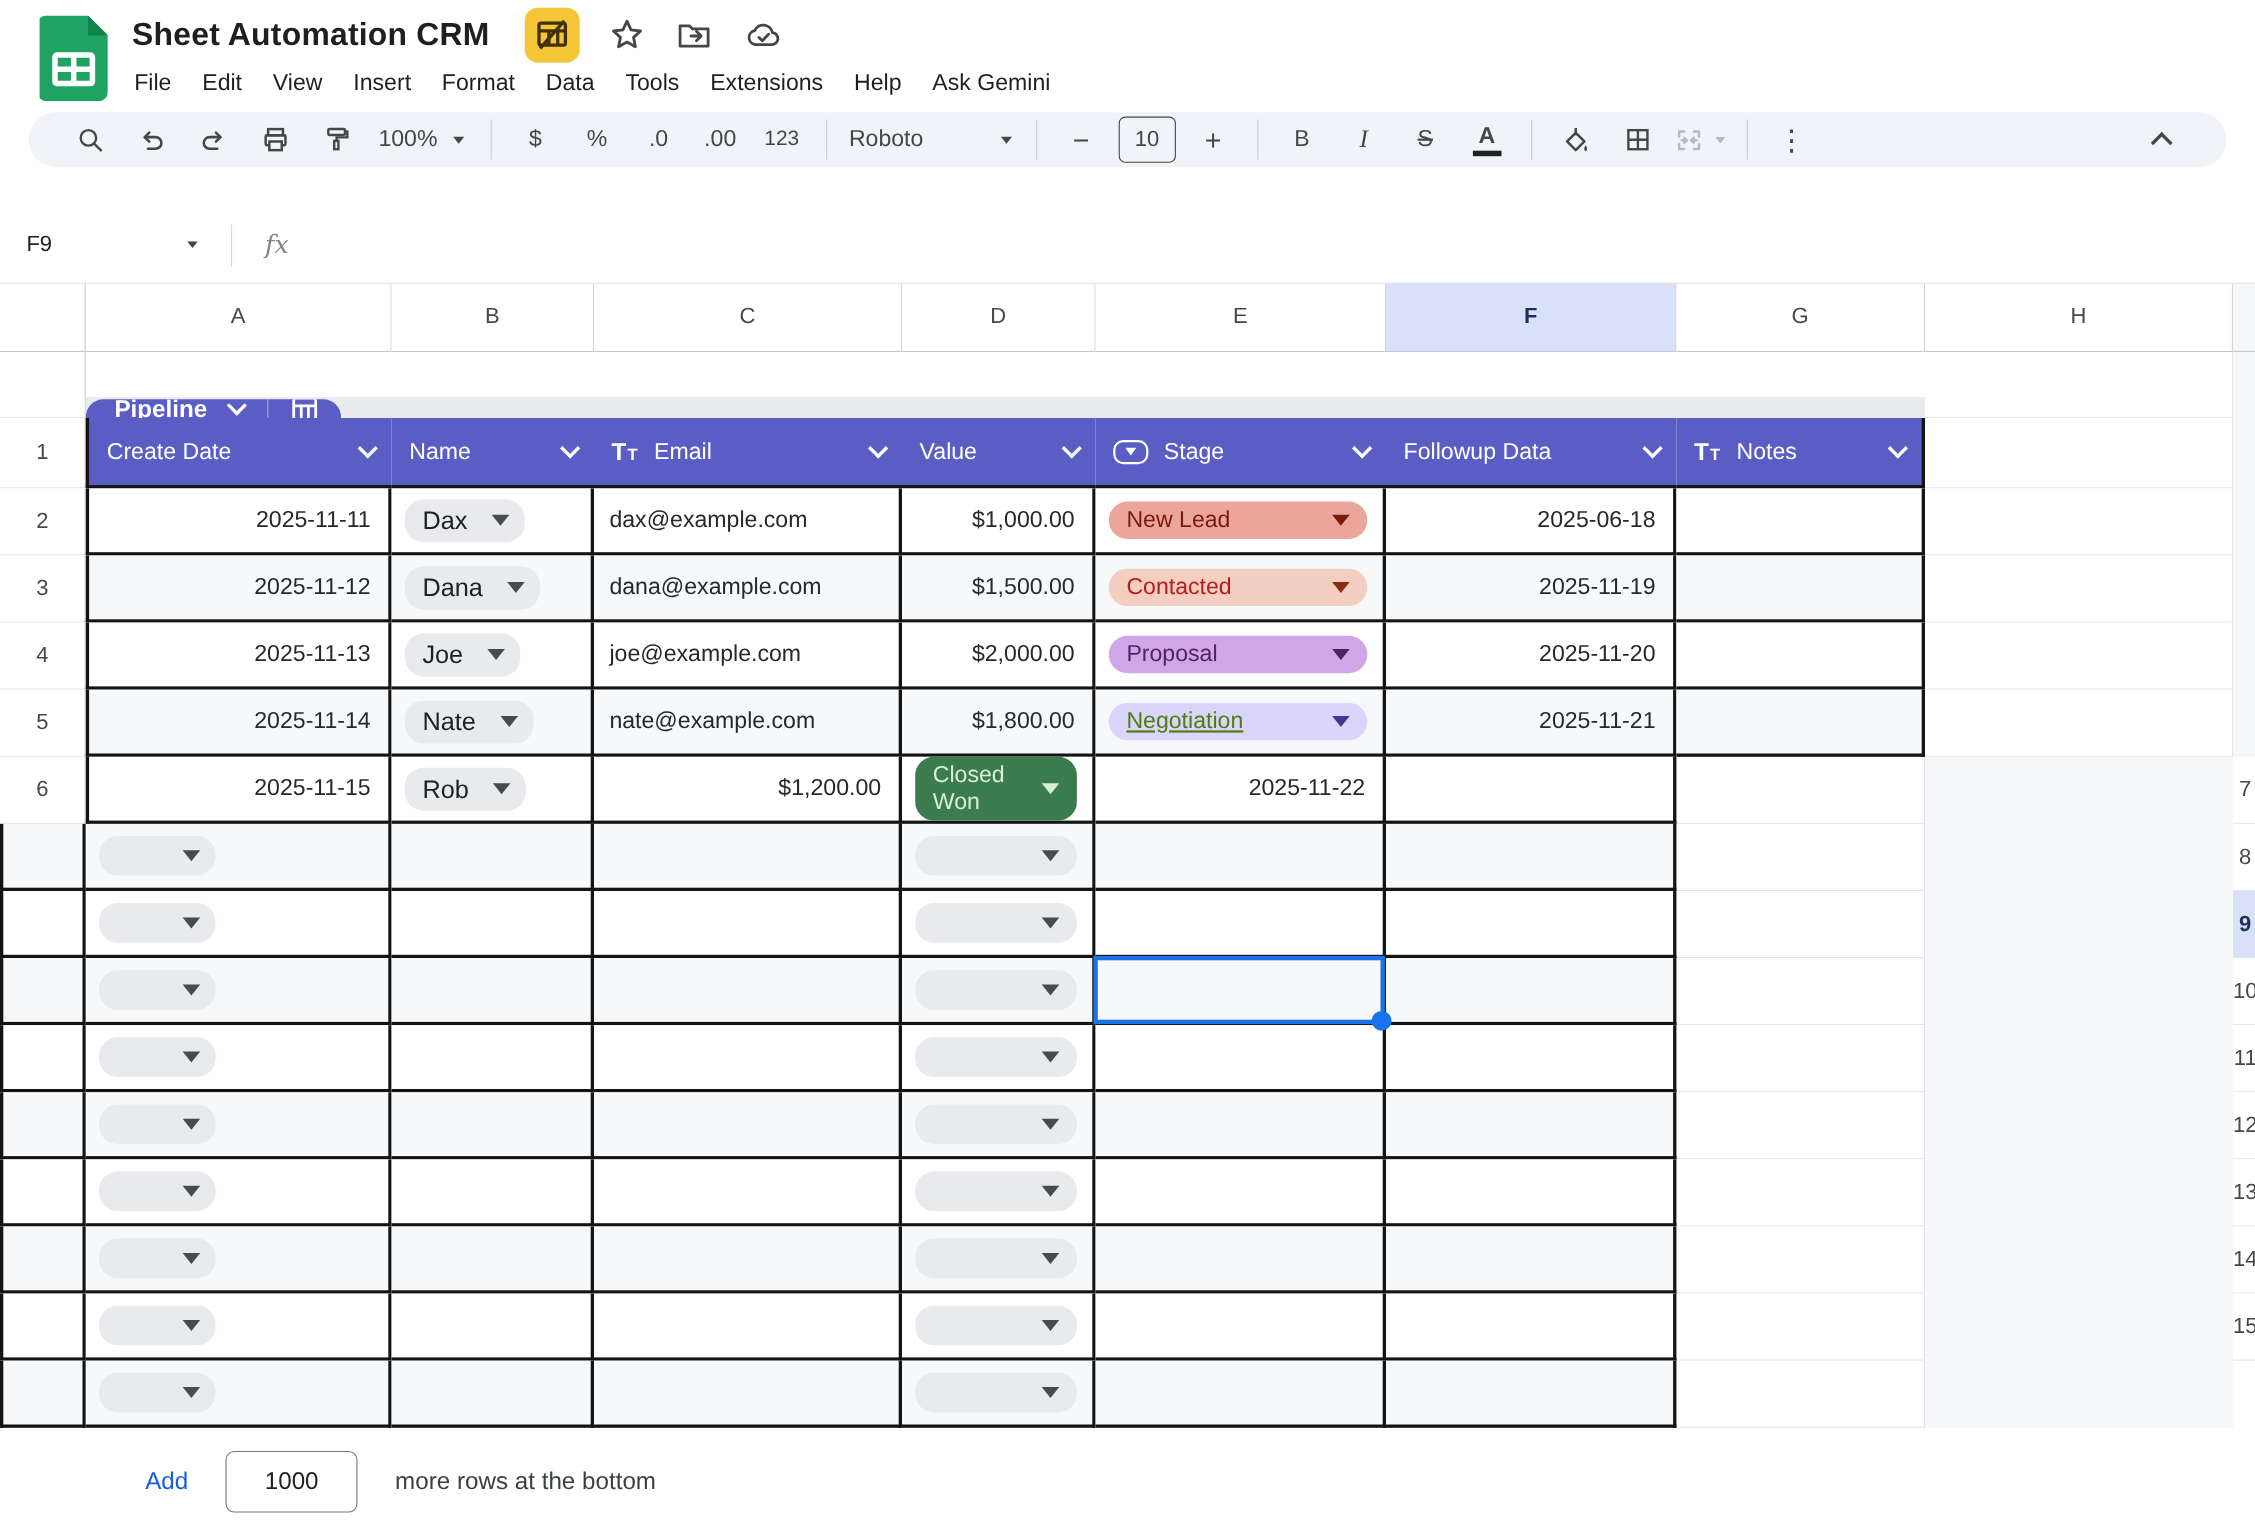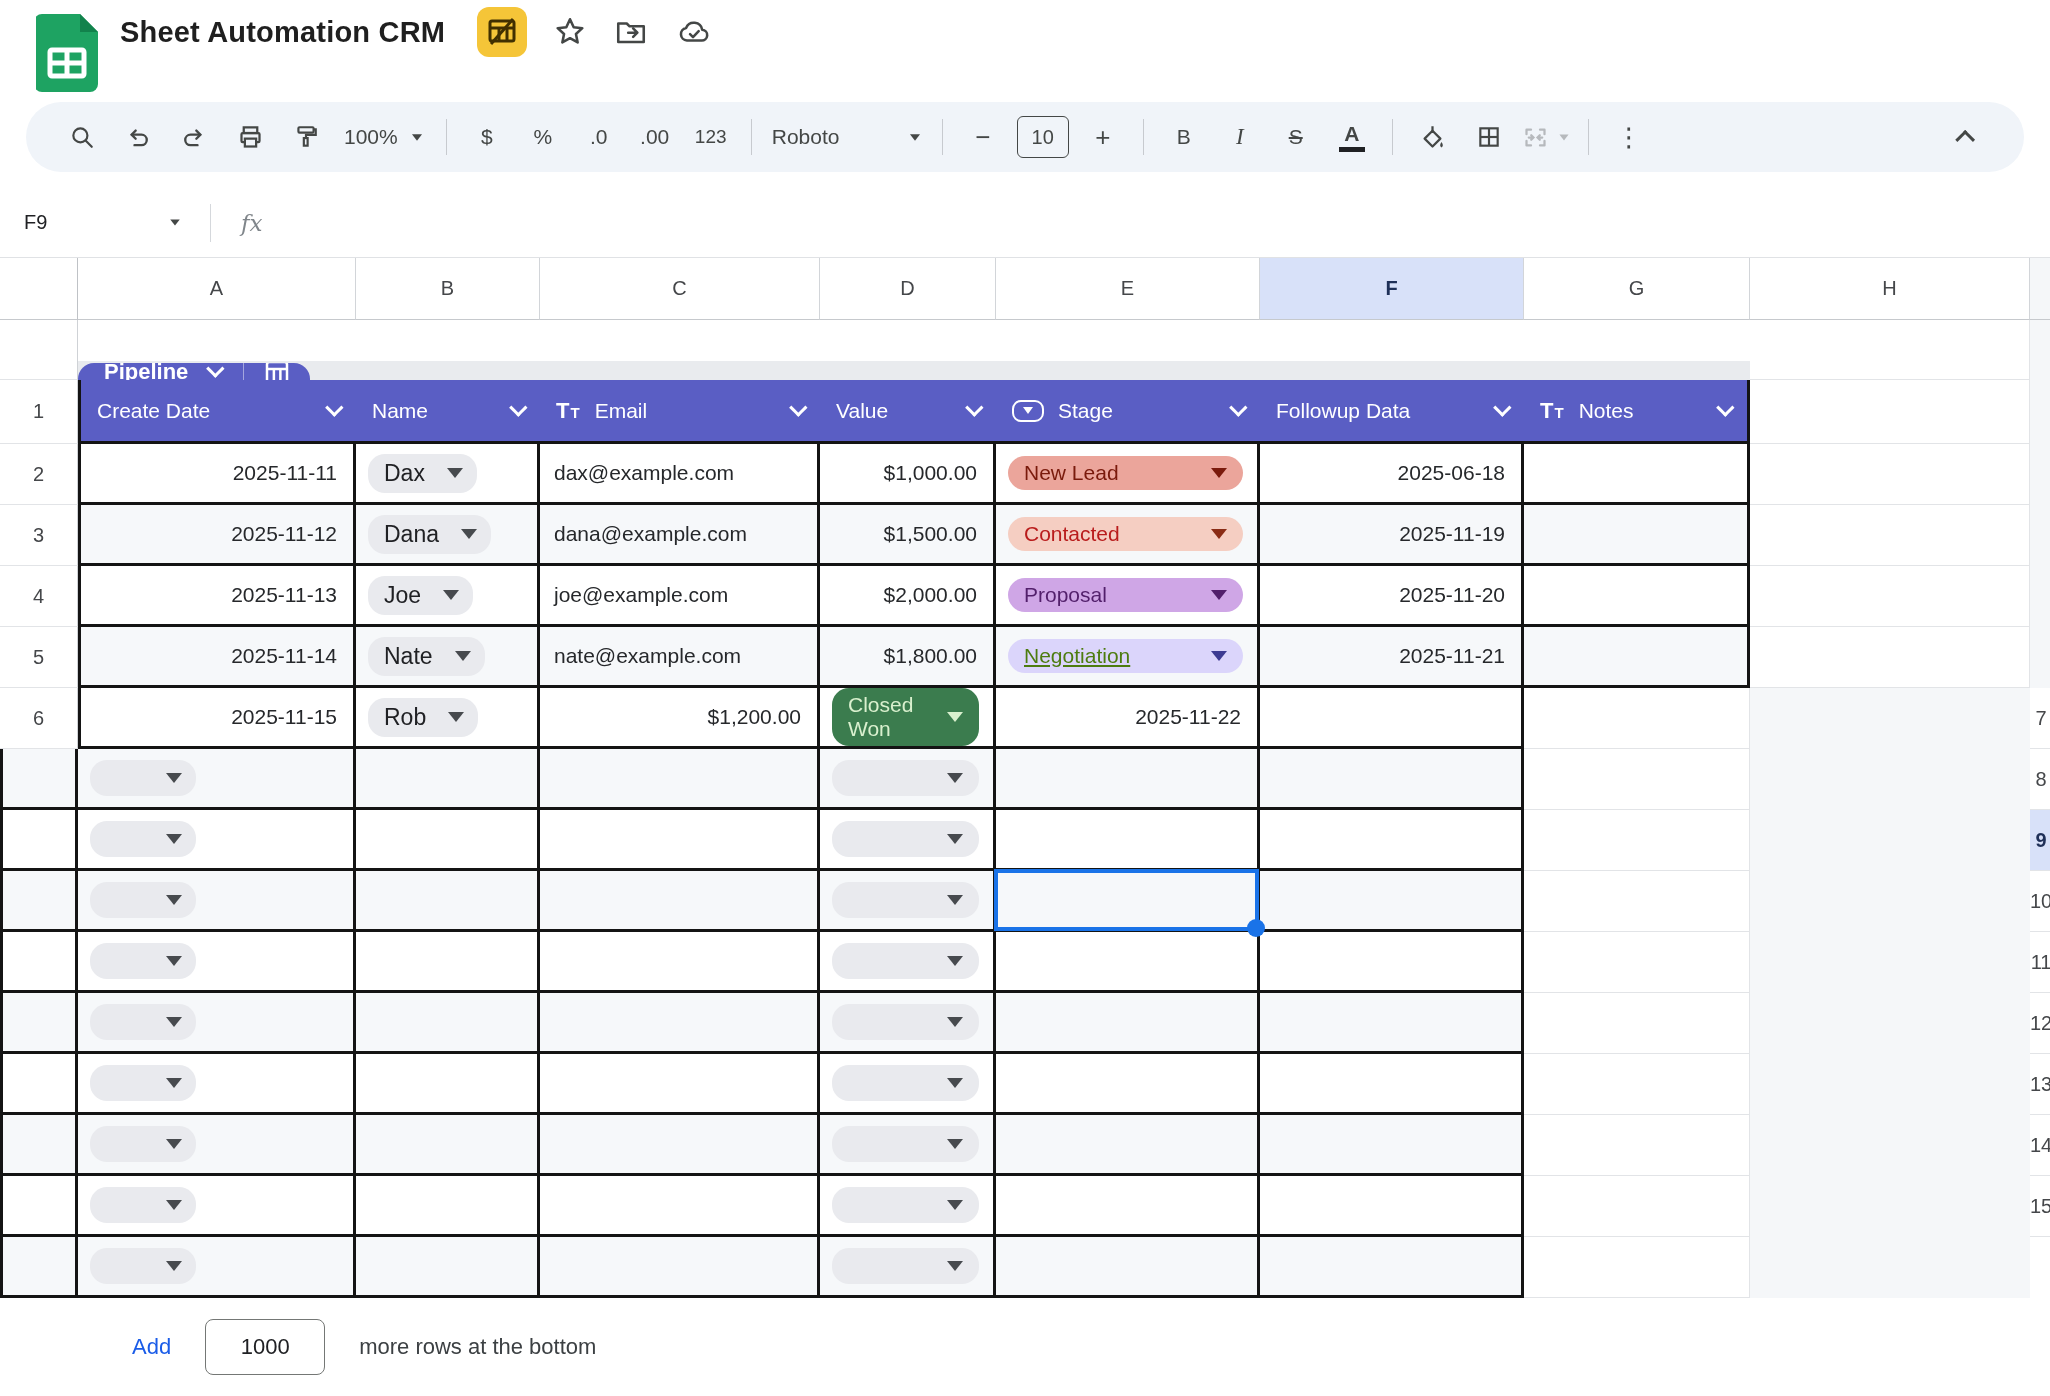--- a/index.html
+++ b/index.html
@@ -14,21 +14,21 @@
   .doc-title { font-size:29px; font-weight:600; color:#1f1f1f; letter-spacing:.2px; }
   .badge { width:50px; height:50px; border-radius:12px; background:#f5c538;
            display:flex; align-items:center; justify-content:center; margin-left:32px; }
   .hicon { margin-left:26px; display:flex; align-items:center; }
   .menu-row { display:flex; margin-top:6px; }
   .menu-item { font-size:21px; color:#1f1f1f; padding:4px 14px; border-radius:8px; cursor:default; }
   .menu-item:first-child { padding-left:2px; }
 
   
   .toolbar-zone { height:92px; padding:6px 26px 0 26px; }
-  .toolbar { height:70px; background:#f0f4f9; border-radius:35px; display:flex;
+  .toolbar { height:50px; background:#f0f4f9; border-radius:35px; display:flex;
              align-items:center; padding:0 28px; color:#444746; }
   .tbtn { display:flex; align-items:center; justify-content:center; min-width:46px; height:46px;
           border-radius:8px; font-size:21px; color:#444746; margin:0 5px; }
   .tbtn.txt { font-weight:500; }
   .tdiv { width:1px; height:36px; background:#c7cacf; margin:0 12px; }
   .zoom-box { display:flex; align-items:center; gap:12px; margin:0 10px; font-size:21px; }
   .font-box { display:flex; align-items:center; gap:16px; margin:0 8px; width:150px; font-size:21px; }
   .size-box { width:52px; height:42px; border:1.5px solid #444746; border-radius:6px;
               display:flex; align-items:center; justify-content:center; font-size:20px; margin:0 6px; }
   .b-bold { font-weight:700; }
@@ -152,20 +152,32 @@
           <path d="M10 12.5 h6 M13.5 9.5 l3 3 -3 3" stroke-linecap="round"></path>
         </svg>
       </span>
       <span class="hicon">
         <svg width="38" height="34" viewBox="0 0 24 24" fill="none" stroke="#444746" stroke-width="1.8" stroke-linejoin="round" stroke-linecap="round">
           <path d="M7 18 a4.5 4.5 0 0 1 -.6 -8.9 a6 6 0 0 1 11.4 1.3 a3.8 3.8 0 0 1 -.6 7.6 z"></path>
           <path d="M9.2 13.5 l2.1 2.1 4-4.2"></path>
         </svg>
       </span>
     </div>
+    <nav class="menu-row">
+        <span class="menu-item">File</span>
+        <span class="menu-item">Edit</span>
+        <span class="menu-item">View</span>
+        <span class="menu-item">Insert</span>
+        <span class="menu-item">Format</span>
+        <span class="menu-item">Data</span>
+        <span class="menu-item">Tools</span>
+        <span class="menu-item">Extensions</span>
+        <span class="menu-item">Help</span>
+        <span class="menu-item">Ask Gemini</span>
+      </nav>
   </div>
 </div>
 
 <div class="toolbar-zone">
   <div class="toolbar">
     <span class="tbtn">
       <svg width="26" height="26" viewBox="0 0 24 24" fill="none" stroke="#444746" stroke-width="2" stroke-linecap="round">
         <circle cx="10.5" cy="10.5" r="6.5"></circle>
           <line x1="15.5" y1="15.5" x2="21" y2="21"></line>
       </svg>

